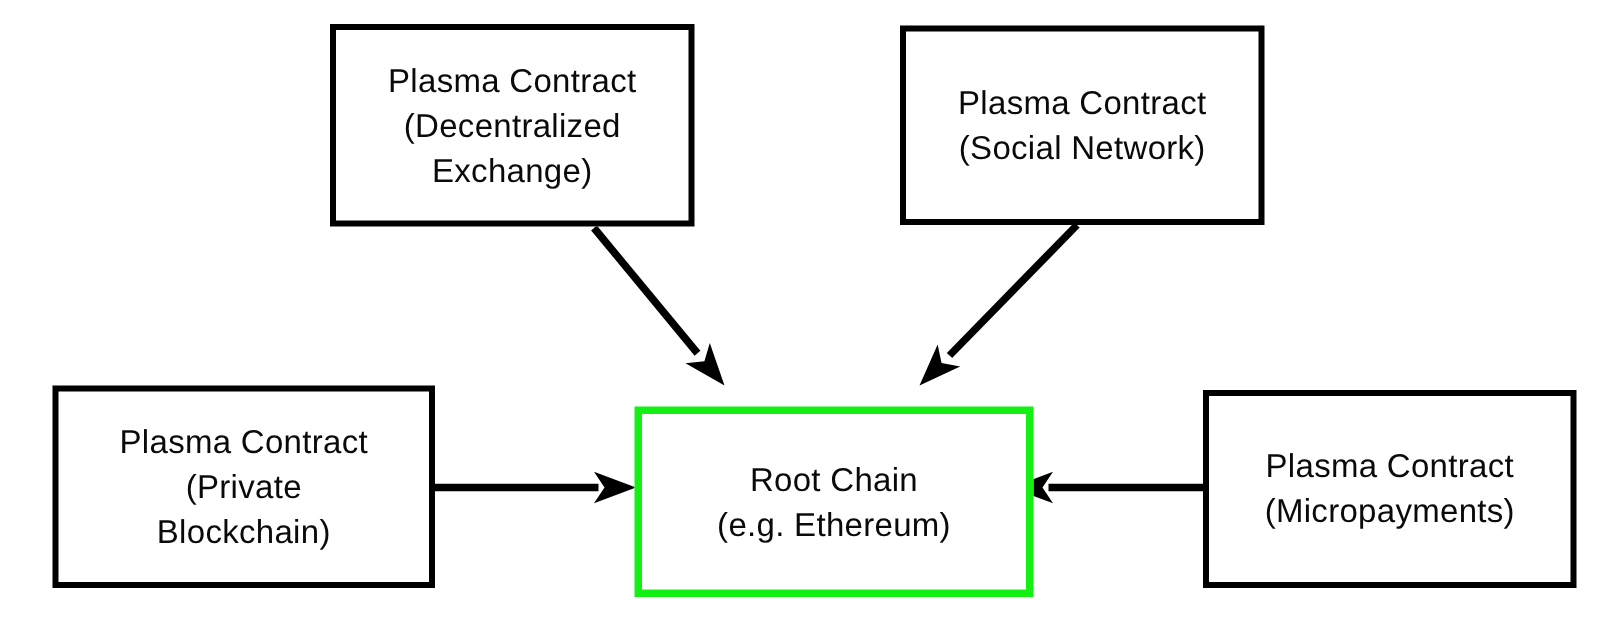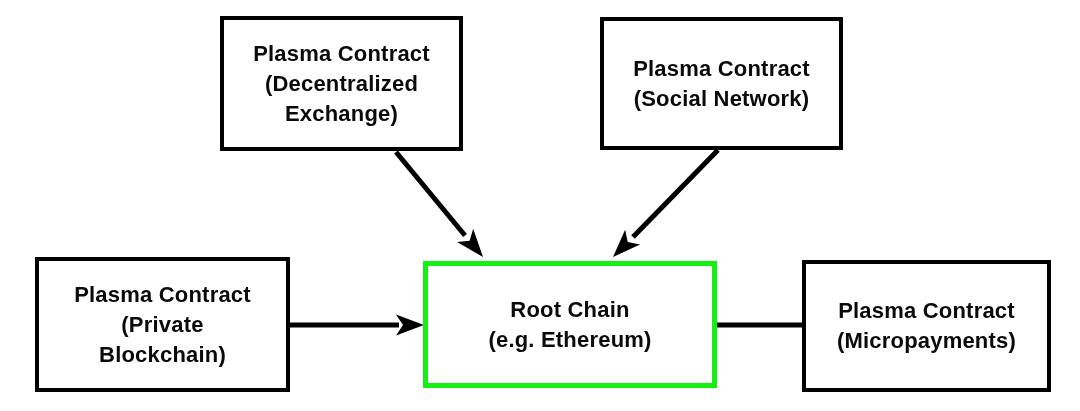--- a/index.html
+++ b/index.html
@@ -7,21 +7,20 @@
     padding: 0;
     background: #ffffff;
   }
   .canvas {
     position: relative;
     width: 1080px;
     height: 411px;
     background: var(--background, #ffffff);
     font-family: "Liberation Sans", sans-serif;
     overflow: hidden;
-    font-weight: bold;
   }
   .arrow-layer {
     position: absolute;
     inset: 0;
     width: 1080px;
     height: 411px;
   }
   .arrow-layer line {
     stroke: var(--arrow, #000000);
     stroke-width: 5;
@@ -46,21 +45,21 @@
     line-height: 30px;
     color: #0a0a0a;
     letter-spacing: 0.2px;
   }
   .node.root {
     border: 5px solid var(--root_chain_border, #14f014);
   }
   .node.dex     { left: 220px; top: 16px;  width: 243px; height: 135px; }
   .node.social  { left: 600px; top: 17px;  width: 243px; height: 133px; }
   .node.private { left: 35px;  top: 257px; width: 255px; height: 135px; }
-  .node.root    { left: 423px; top: 261px; width: 294px; height: 127px; }
+  .node.root    { left: 423px; top: 271px; width: 266px; height: 127px; }
   .node.micro   { left: 802px; top: 260px; width: 249px; height: 132px; }
 </style>
 </head>
 <body>
 
 <div class="canvas">
 
   <svg class="arrow-layer" viewBox="0 0 1080 411" aria-hidden="true">
 
     <g>

